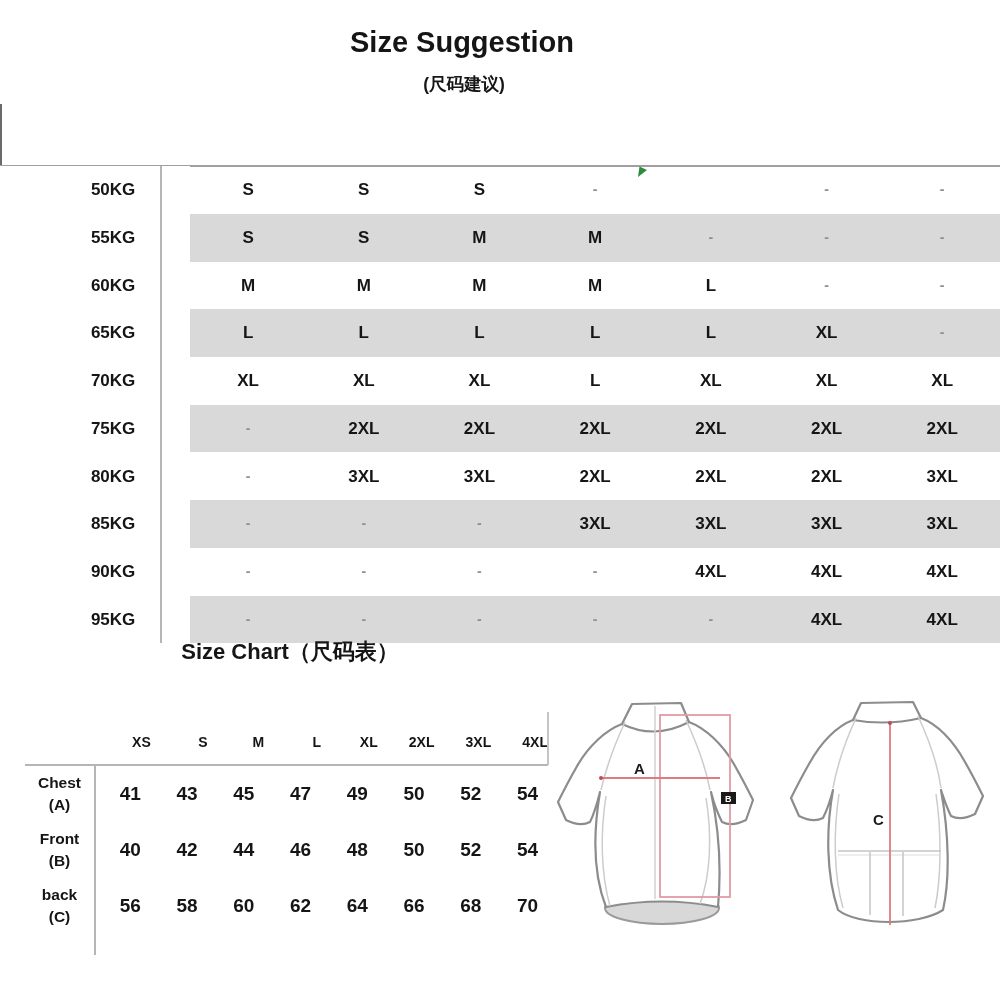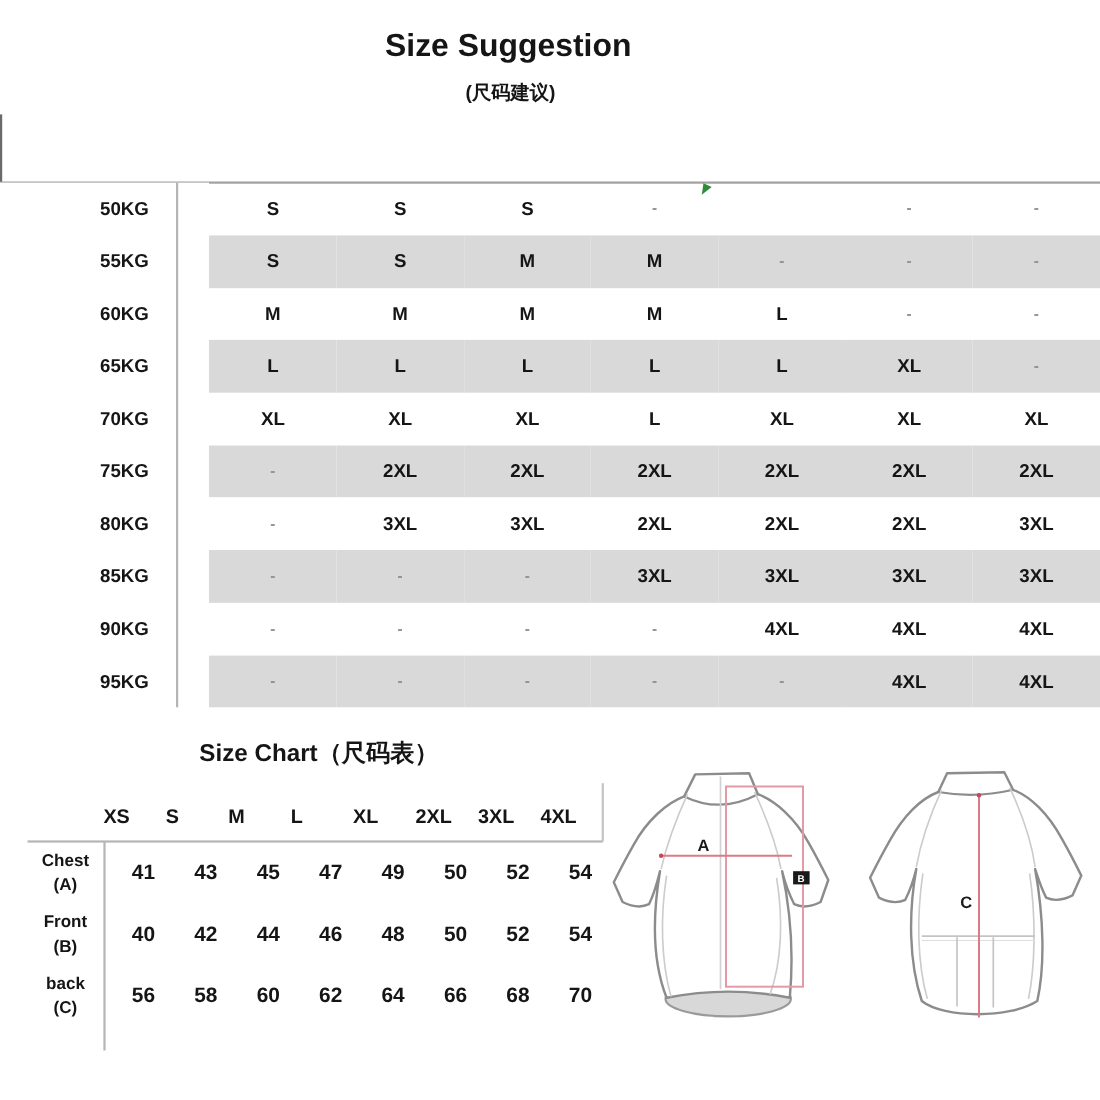--- a/index.html
+++ b/index.html
@@ -21,23 +21,23 @@
   .flag{position:absolute;left:636px;top:166px;}
 
   .trow{position:absolute;left:0;width:1000px;height:47.7px;display:flex;}
   .tlabel{width:160px;text-align:center;line-height:47.7px;font-size:17px;background:#fff;padding-left:36px;}
   .tcell{width:120px;text-align:center;line-height:47.7px;font-size:17px;}
   .shade .tcell{background:#d9d9d9;}
   .val.dash{color:#8f8f8f;font-size:14px;}
   .vline{position:absolute;left:160px;top:166px;width:2px;height:477px;background:#b5b5b5;}
 
   
-  .sc-title{position:absolute;left:90px;top:670px;width:400px;text-align:center;font-size:22px;}
+  .sc-title{position:absolute;left:90px;top:637px;width:400px;text-align:center;font-size:22px;}
   .sc-head{position:absolute;left:94px;top:720px;width:454px;height:44px;display:flex;}
-  .sc-hcell{flex:1;text-align:left;line-height:44px;font-size:18px;}
+  .sc-hcell{flex:1;text-align:right;line-height:44px;font-size:14px;}
   .sc-hline{position:absolute;left:25px;top:764px;width:523px;height:2px;background:#b5b5b5;}
   .sc-rline{position:absolute;left:547px;top:712px;width:2px;height:53px;background:#c4c4c4;}
   .sc-vline{position:absolute;left:94px;top:765px;width:2px;height:190px;background:#b5b5b5;}
   .sc-row{position:absolute;left:25px;width:523px;height:56px;display:flex;}
   .sc-label{width:69px;display:flex;flex-direction:column;justify-content:center;
             text-align:center;font-size:15.5px;line-height:22px;}
   .scc{flex:1;text-align:center;line-height:56px;font-size:19px;padding-left:16px;}
 
   
   .jersey-front{position:absolute;left:548px;top:694px;}

